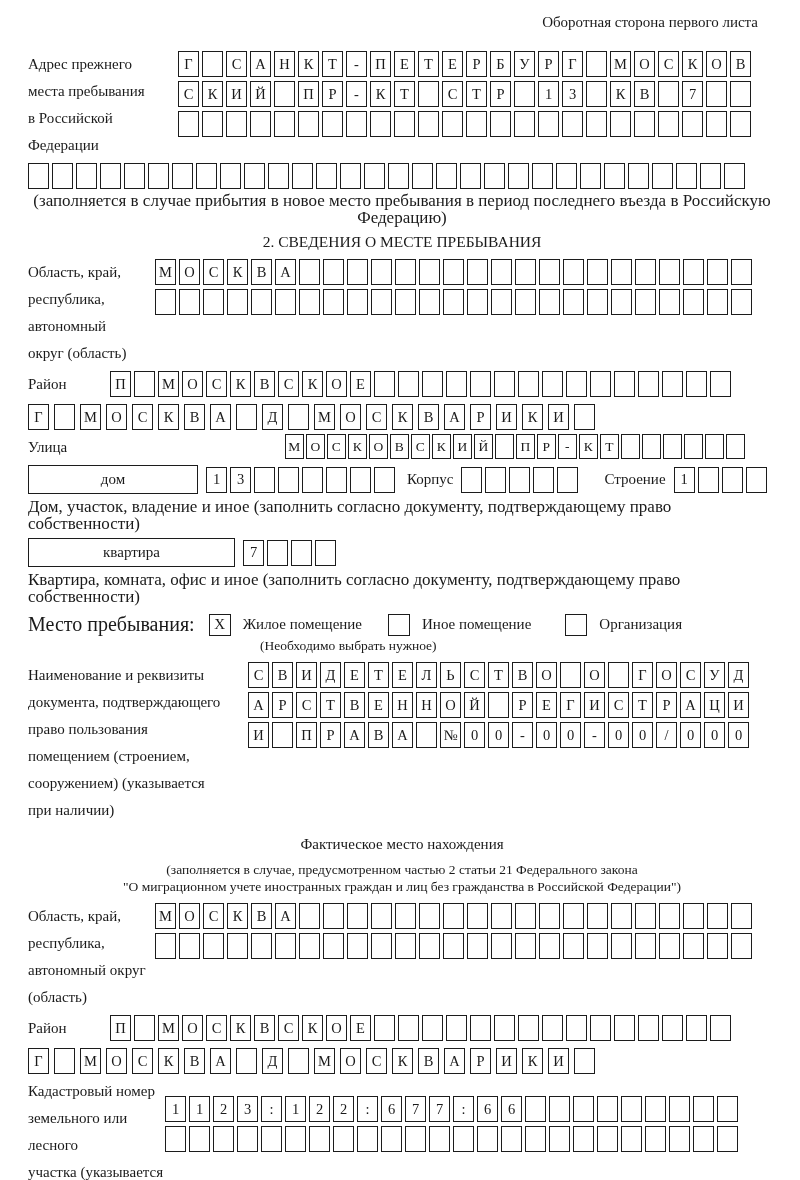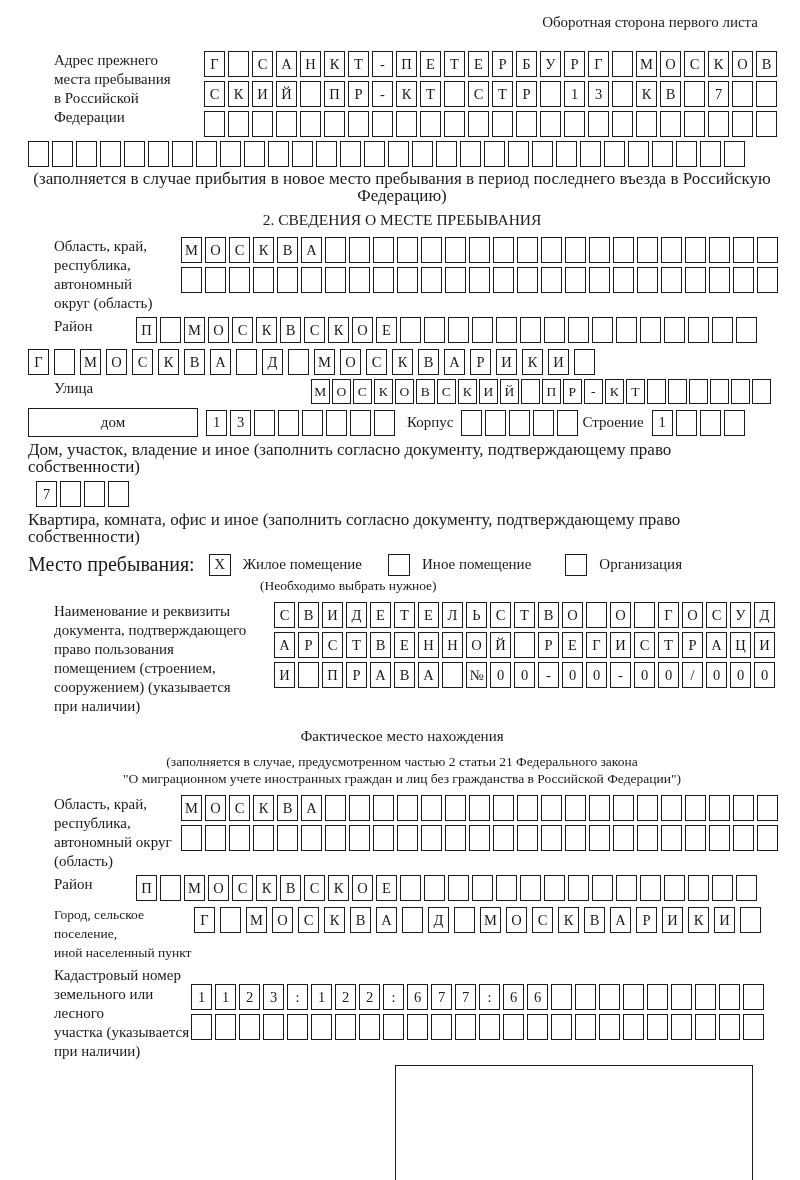--- a/index.html
+++ b/index.html
@@ -8,21 +8,21 @@
     width:800px; height:1180px;
     font-family:"Liberation Serif", serif;
     color:#1a1a1a;
     padding:14px 24px 0 28px;
     overflow:hidden;
     position:relative;
   }
   .hdr-note { text-align:right; font-size:15px; padding-right:18px; }
 
   .frow { display:flex; align-items:flex-start; margin-bottom:4px; }
-  .flabel { font-size:15px; line-height:19px; white-space:pre-line; flex-shrink:0;margin-left:26px; }
+  .flabel { font-size:15px; line-height:27px; white-space:pre-line; flex-shrink:0; }
   .rows  { display:flex; flex-direction:column; gap:4px; }
 
   .cells { display:flex; gap:3px; }
   .cell {
     width:21px; height:26px; flex-shrink:0;
     border:1.6px solid #1c1c1c;
     display:flex; align-items:center; justify-content:center;
     font-size:14.5px;
   }
   .cells-sm .cell { width:18.5px; height:25px; font-size:13.5px; }
@@ -347,31 +347,32 @@
       <div class="cell"></div>
     </div>
   <div class="inline-lbl" style="margin-left:12px;">Корпус</div>
   <div class="cells" style="margin-left:8px;">
       <div class="cell"></div>
       <div class="cell"></div>
       <div class="cell"></div>
       <div class="cell"></div>
       <div class="cell"></div>
     </div>
-  <div class="inline-lbl" style="margin-left:4px;">Строение</div>
+  <div class="inline-lbl" style="margin-left:26px;">Строение</div>
   <div class="cells" style="margin-left:8px;">
       <div class="cell">1</div>
       <div class="cell"></div>
       <div class="cell"></div>
       <div class="cell"></div>
     </div>
 </div>
 <div class="caption mb6">Дом, участок, владение и иное (заполнить согласно документу, подтверждающему право собственности)</div>
 
 <div class="frow" style="align-items:center;">
+  <div class="labelbox" style="width:207px;">квартира</div>
   <div class="cells" style="margin-left:8px;">
       <div class="cell">7</div>
       <div class="cell"></div>
       <div class="cell"></div>
       <div class="cell"></div>
     </div>
 </div>
 <div class="caption mb6">Квартира, комната, офис и иное (заполнить согласно документу, подтверждающему право собственности)</div>
 
 <div class="chkrow">
@@ -558,22 +559,20 @@
       <div class="cell"></div>
       <div class="cell"></div>
       <div class="cell"></div>
       <div class="cell"></div>
       <div class="cell"></div>
       <div class="cell"></div>
     </div>
 </div>
 
 <div class="frow">
-  <div class="flabel" style="width:140px; font-size:13.5px;">Город, сельское поселение,
-иной населенный пункт</div>
   <div class="cells cells-wide" style="margin-top:2px;">
       <div class="cell">Г</div>
       <div class="cell"></div>
       <div class="cell">М</div>
       <div class="cell">О</div>
       <div class="cell">С</div>
       <div class="cell">К</div>
       <div class="cell">В</div>
       <div class="cell">А</div>
       <div class="cell"></div>

